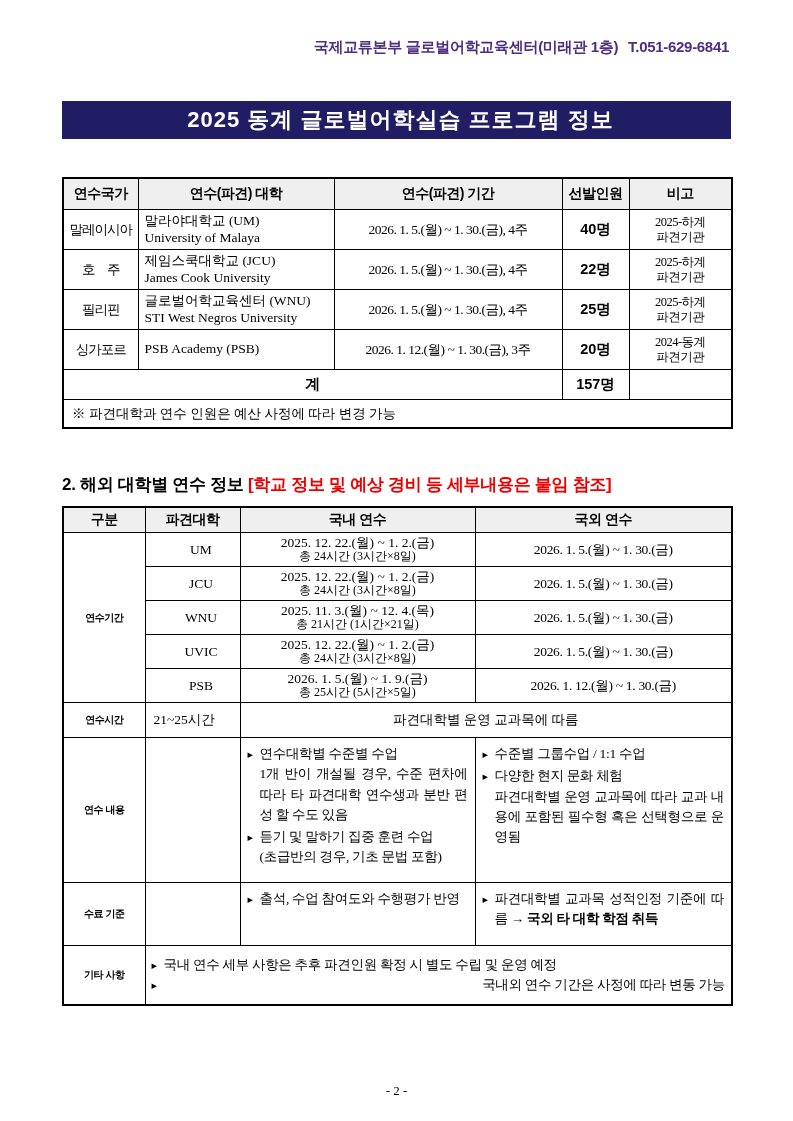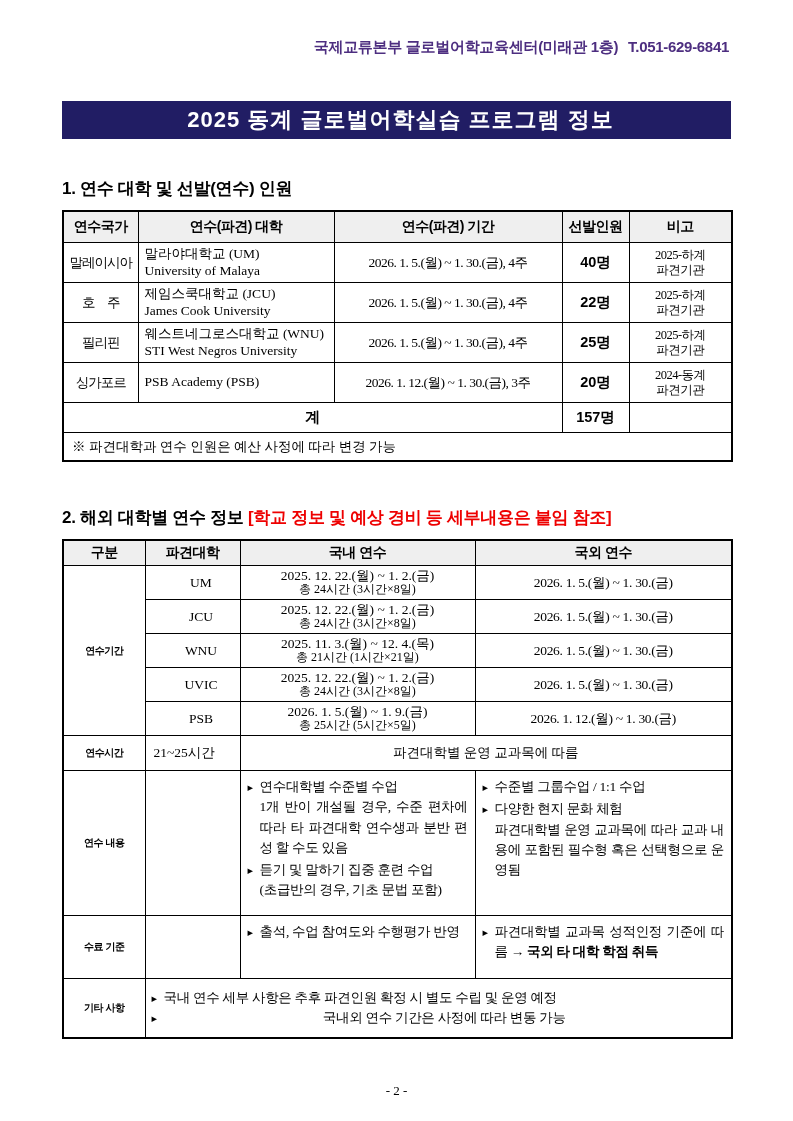--- a/index.html
+++ b/index.html
@@ -94,21 +94,20 @@
 
   <div class="doc-header">
     <span class="name">국제교류본부 글로벌어학교육센터(미래관 1층)</span>
     <span class="phone">T.051-629-6841</span>
   </div>
 
   <div class="banner">
     <span>2025 동계 글로벌어학실습 프로그램 정보</span>
   </div>
 
-  <h2 class="sec-heading">1. 연수 대학 및 선발(연수) 인원</h2>
 
   <table class="t1">
     <colgroup>
         <col style="width:75px">
         <col style="width:196px">
         <col style="width:228px">
         <col style="width:67px">
         <col style="width:103px">
       </colgroup>
     <tbody>
@@ -141,21 +140,21 @@
       <td class="c-period">2026. 1. 5.(월) ~ 1. 30.(금), 4주</td>
       <td class="c-count">22명</td>
       <td class="c-note">
         <div>2025-하계</div>
         <div>파견기관</div>
       </td>
     </tr>
     <tr class="row-h">
       <td class="c-country">필리핀</td>
       <td class="c-univ">
-        <div class="hide-empty">웨스트네그로스대학교 (WNU)</div>
+        <div class="hide-empty">글로벌어학교육센터 (WNU)</div>
         <div class="hide-empty">STI West Negros University</div>
       </td>
       <td class="c-period">2026. 1. 5.(월) ~ 1. 30.(금), 4주</td>
       <td class="c-count">25명</td>
       <td class="c-note">
         <div>2025-하계</div>
         <div>파견기관</div>
       </td>
     </tr>
     <tr class="row-h">
@@ -302,21 +301,21 @@
     </tr>
     <tr>
       <td class="lbl">기타 사항</td>
       <td class="etc-cell" colspan="3">
         <div class="b-item">
           <span class="b-mark">▸</span>
           <span class="b-text" style="text-align:left;">국내 연수 세부 사항은 추후 파견인원 확정 시 별도 수립 및 운영 예정</span>
         </div>
         <div class="b-item">
           <span class="b-mark">▸</span>
-          <span class="b-text" style="text-align:center;">국내외 연수 기간은 사정에 따라 변동 가능</span>
+          <span class="b-text" style="text-align:right;">국내외 연수 기간은 사정에 따라 변동 가능</span>
         </div>
       </td>
     </tr>
   </tbody>
     </table>
 
 </div>
 
 <div class="doc-footer">- 2 -</div>
 

